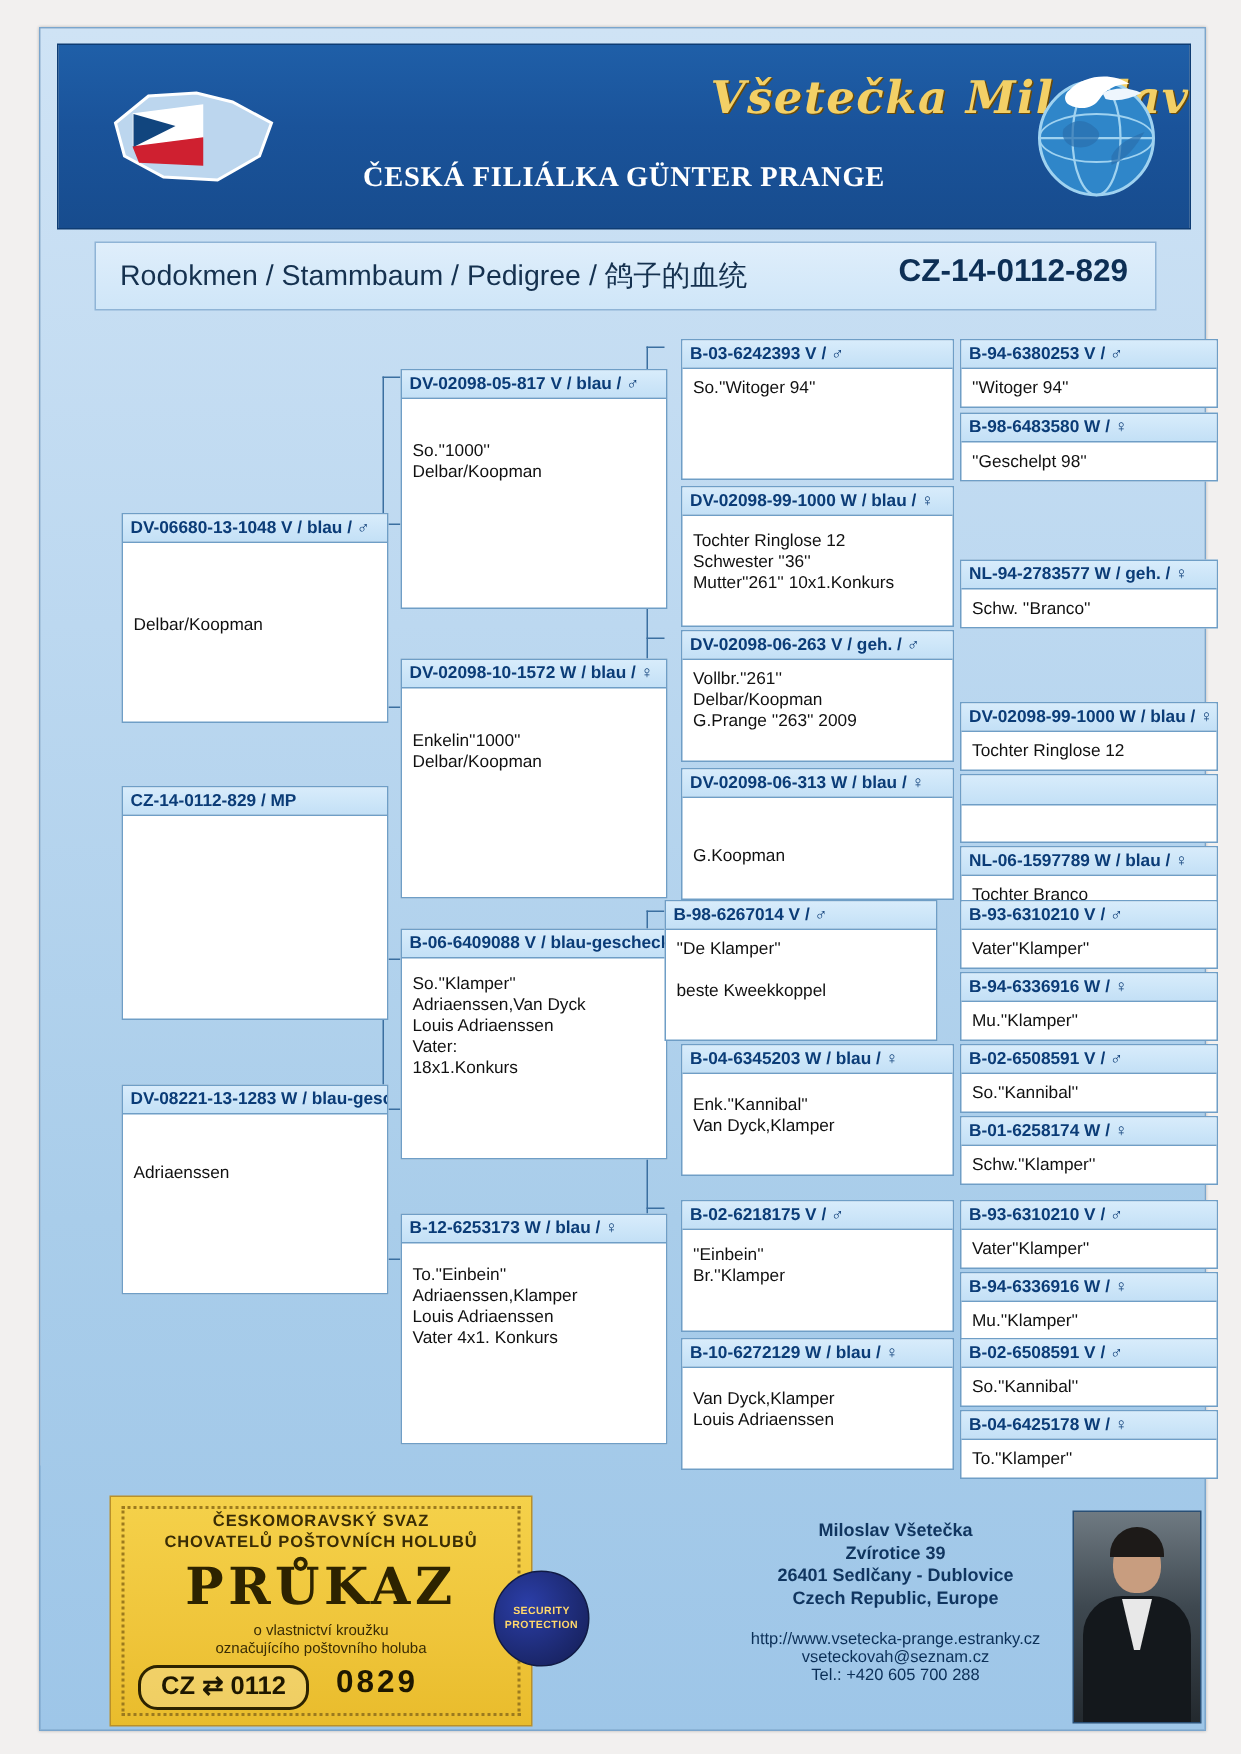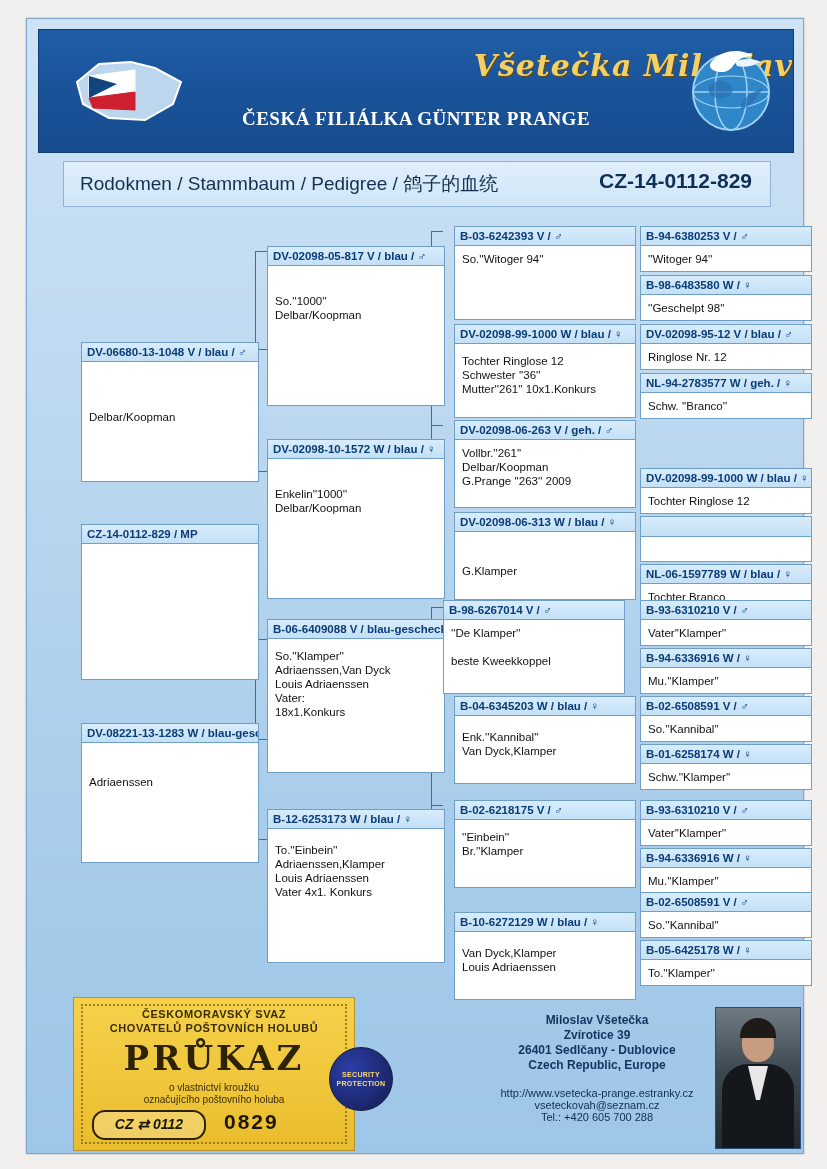--- a/index.html
+++ b/index.html
@@ -74,23 +74,22 @@
     border:2px dotted #9c7a1e;
   }
   #cert .l1{position:absolute;left:0;top:10px;width:100%;text-align:center;font-size:11px;font-weight:bold;color:#3a2d05;letter-spacing:.6px;}
   #cert .l2{position:absolute;left:0;top:24px;width:100%;text-align:center;font-size:11px;font-weight:bold;color:#3a2d05;letter-spacing:.6px;}
   #cert .big{position:absolute;left:0;top:40px;width:100%;text-align:center;font-family:"DejaVu Serif",serif;font-size:34px;font-weight:bold;color:#2d2300;letter-spacing:3px;}
   #cert .l3{position:absolute;left:0;top:84px;width:100%;text-align:center;font-size:10px;color:#3a2d05;}
   #cert .l4{position:absolute;left:0;top:96px;width:100%;text-align:center;font-size:10px;color:#3a2d05;}
   #cert .code{
     position:absolute;left:18px;top:112px;width:110px;height:26px;
     border:2px solid #2d2300;border-radius:13px;text-align:center;
-    font-size:14px;font-weight:bold;color:#1d1700;line-height:24px;
+    font-size:17px;font-weight:bold;color:#1d1700;line-height:24px;
     background:rgba(255,255,255,.25);
-    font-style:italic;
   }
   #cert .num{position:absolute;left:150px;top:112px;font-size:21px;font-weight:bold;color:#1d1700;letter-spacing:2px;}
   #holo{
     position:absolute;left:302px;top:1028px;width:62px;height:62px;border-radius:50%;
     background:radial-gradient(circle at 35% 35%,#2b3ea8,#1d2a73 60%,#131c52 100%);
     border:1px solid #101a44;
     color:#ffd86b;font-size:7px;font-weight:bold;text-align:center;
     display:flex;align-items:center;justify-content:center;line-height:9px;
     letter-spacing:.3px;
   }
@@ -221,56 +220,52 @@
 Mutter''261'' 10x1.Konkurs</div>
   </div>
   <div class="bx" style="left:427px;top:401px;width:180px;height:86px;">
     <div class="hd">DV-02098-06-263 V / geh. / ♂</div>
     <div class="bd">Vollbr.''261''
 Delbar/Koopman
 G.Prange ''263'' 2009</div>
   </div>
   <div class="bx" style="left:427px;top:493px;width:180px;height:86px;">
     <div class="hd">DV-02098-06-313 W / blau / ♀</div>
-    <div class="bd" style="padding-top:32px;">G.Klamper</div>
+    <div class="bd" style="padding-top:32px;">G.Koopman</div>
   </div>
   <div class="bx" style="left:416px;top:581px;width:180px;height:92px;">
     <div class="hd">B-98-6267014 V / ♂</div>
     <div class="bd">''De Klamper''
 
 beste Kweekkoppel</div>
   </div>
   <div class="bx" style="left:427px;top:677px;width:180px;height:86px;">
     <div class="hd">B-04-6345203 W / blau / ♀</div>
     <div class="bd" style="padding-top:14px;">Enk.''Kannibal''
 Van Dyck,Klamper</div>
   </div>
   <div class="bx" style="left:427px;top:781px;width:180px;height:86px;">
     <div class="hd">B-02-6218175 V / ♂</div>
     <div class="bd" style="padding-top:10px;">''Einbein''
 Br.''Klamper</div>
   </div>
-  <div class="bx" style="left:427px;top:873px;width:180px;height:86px;margin-top:20px;">
+  <div class="bx" style="left:427px;top:873px;width:180px;height:86px;">
     <div class="hd">B-10-6272129 W / blau / ♀</div>
     <div class="bd" style="padding-top:14px;">Van Dyck,Klamper
 Louis Adriaenssen</div>
   </div>
 
   <div class="bx" style="left:613px;top:207px;width:170px;height:44px;">
     <div class="hd">B-94-6380253 V / ♂</div>
     <div class="bd">''Witoger 94''</div>
   </div>
   <div class="bx" style="left:613px;top:256px;width:170px;height:44px;">
     <div class="hd">B-98-6483580 W / ♀</div>
     <div class="bd">''Geschelpt 98''</div>
   </div>
-  <div class="bx" style="left:613px;top:305px;width:170px;height:44px;">
-    <div class="hd">DV-02098-95-12 V / blau / ♂</div>
-    <div class="bd">Ringlose Nr. 12</div>
-  </div>
   <div class="bx" style="left:613px;top:354px;width:170px;height:44px;">
     <div class="hd">NL-94-2783577 W / geh. / ♀</div>
     <div class="bd">Schw. ''Branco''</div>
   </div>
   <div class="bx" style="left:613px;top:449px;width:170px;height:44px;">
     <div class="hd">DV-02098-99-1000 W / blau / ♀</div>
     <div class="bd">Tochter Ringlose 12</div>
   </div>
   <div class="bx empty" style="left:613px;top:497px;width:170px;height:44px;">
     <div class="hd" style="height:13px;"></div>
@@ -302,21 +297,21 @@
   </div>
   <div class="bx" style="left:613px;top:829px;width:170px;height:44px;">
     <div class="hd">B-94-6336916 W / ♀</div>
     <div class="bd">Mu.''Klamper''</div>
   </div>
   <div class="bx" style="left:613px;top:873px;width:170px;height:44px;">
     <div class="hd">B-02-6508591 V / ♂</div>
     <div class="bd">So.''Kannibal''</div>
   </div>
   <div class="bx" style="left:613px;top:921px;width:170px;height:44px;">
-    <div class="hd">B-05-6425178 W / ♀</div>
+    <div class="hd">B-04-6425178 W / ♀</div>
     <div class="bd">To.''Klamper''</div>
   </div>
 
   <div id="cert">
     <div class="inner"></div>
     <div class="l1">ČESKOMORAVSKÝ SVAZ</div>
     <div class="l2">CHOVATELŮ POŠTOVNÍCH HOLUBŮ</div>
     <div class="big">PRŮKAZ</div>
     <div class="l3">o vlastnictví kroužku</div>
     <div class="l4">označujícího poštovního holuba</div>

